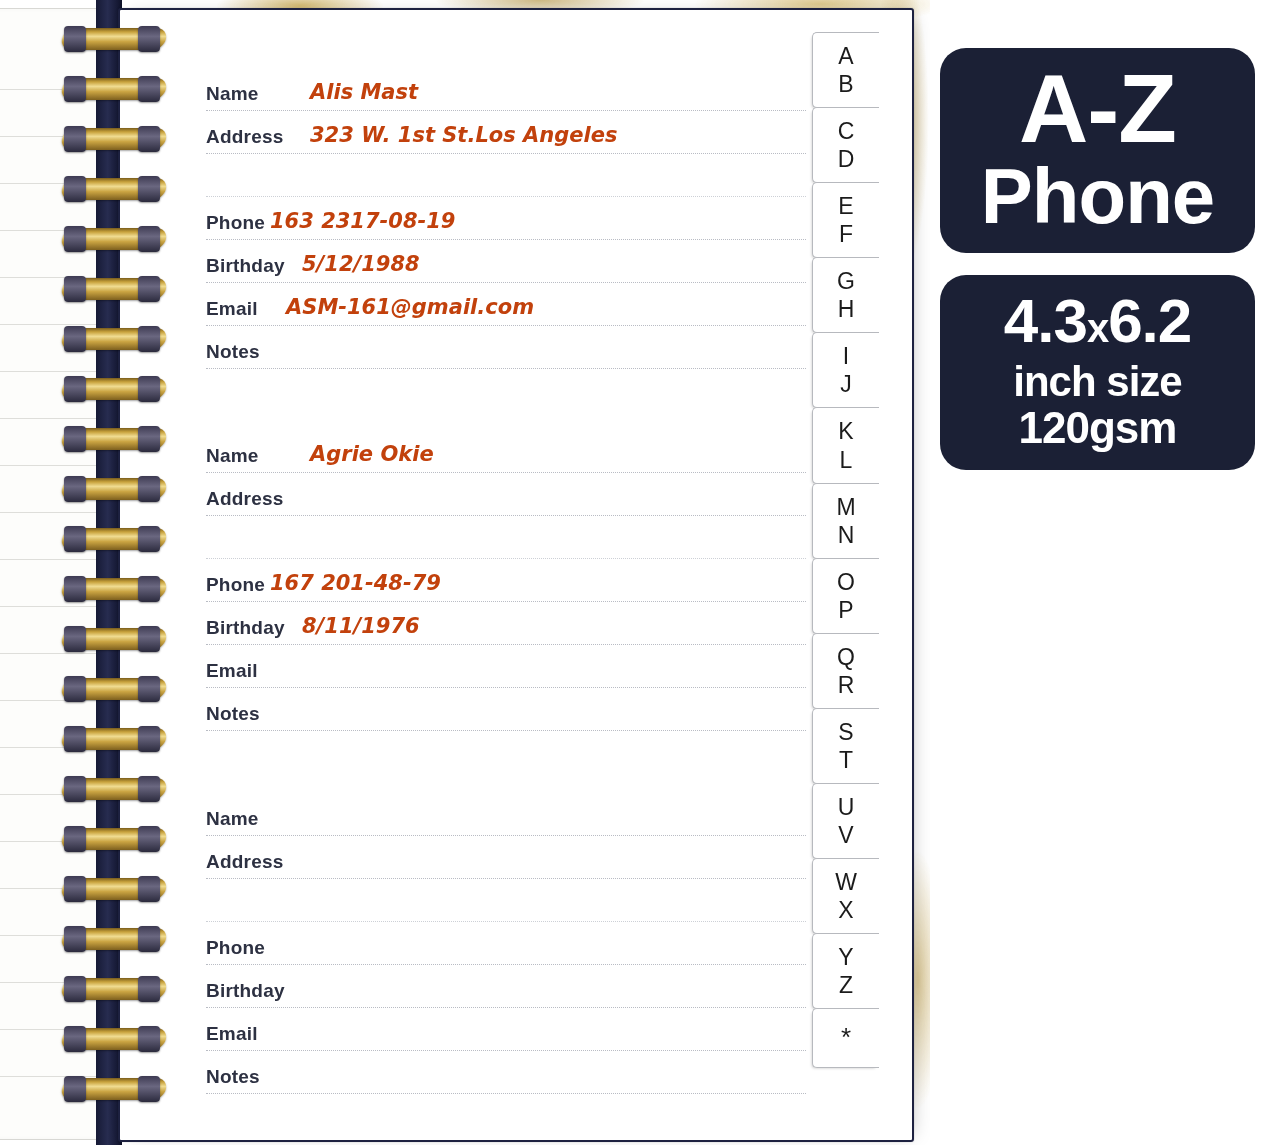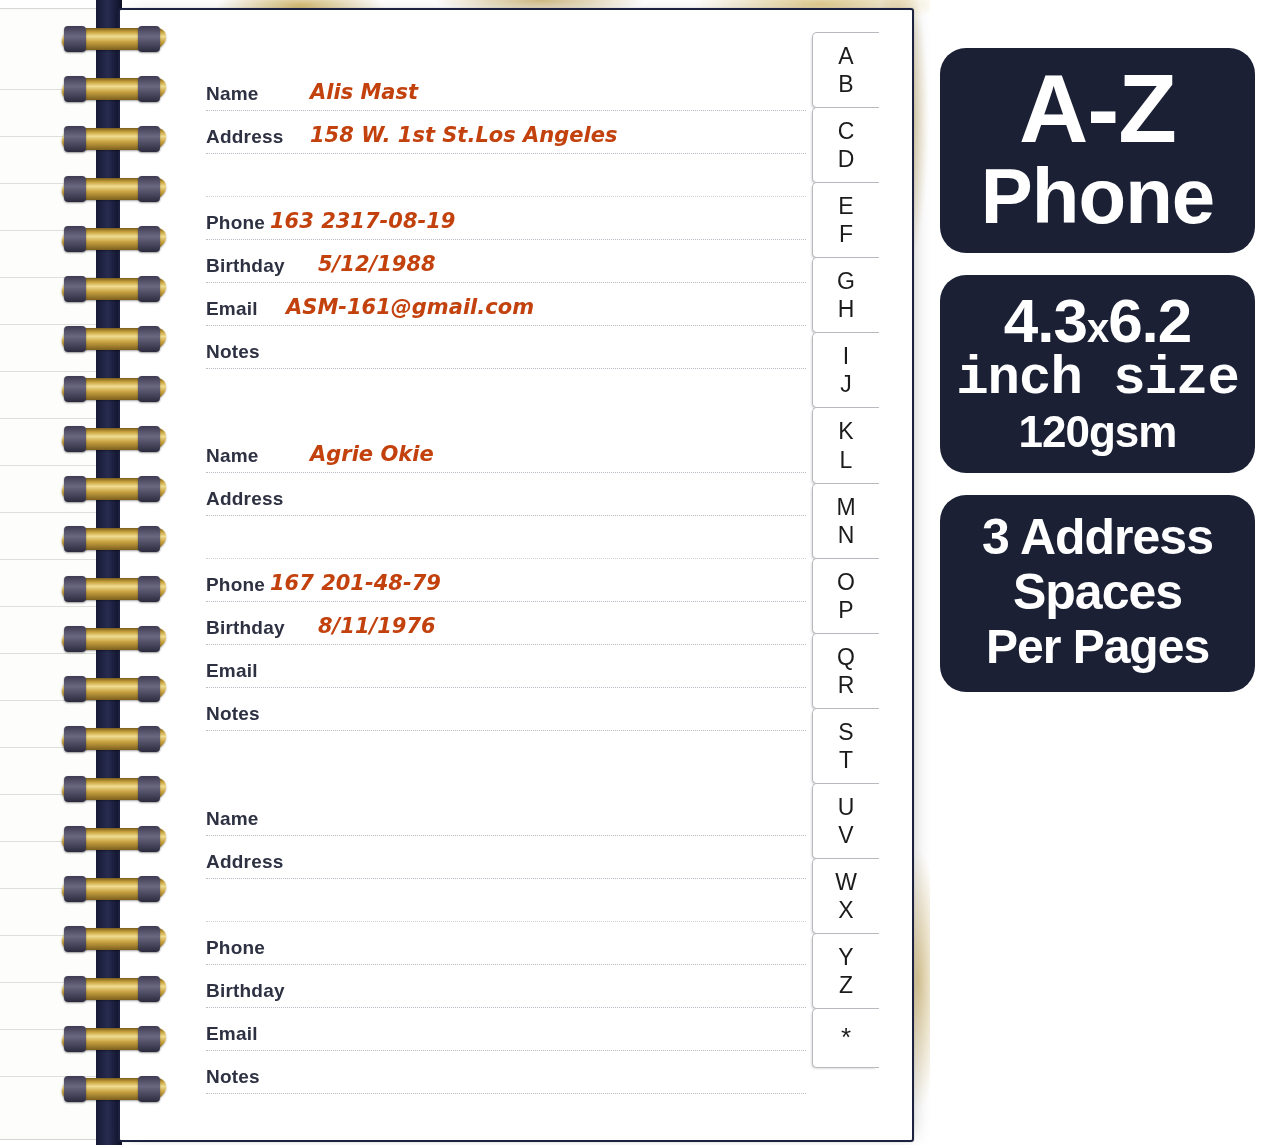--- a/index.html
+++ b/index.html
@@ -150,21 +150,21 @@
     position: absolute;
     left: 0; right: 0; bottom: 0;
     border-bottom: 1px dotted #b9bcc4;
   }
   .field.blank-line { height: 43px; }
   .field.blank-line .rule { border-bottom: 1px dotted #cdd0d6; }
 
   .v-name    { left: 104px; }
   .v-address { left: 104px; }
   .v-phone   { left: 64px; }
-  .v-birth   { left: 112px; }
+  .v-birth   { left: 96px; }
   .v-email   { left: 80px; }
 
   
   .tabs {
     position: absolute;
     right: 34px; top: 22px;
     width: 66px;
     z-index: 8;
   }
   .tab {
@@ -210,21 +210,21 @@
     font-weight: bold;
     line-height: .98;
     letter-spacing: -1px;
   }
   .badge-az .l1 { font-size: 96px; }
   .badge-az .l2 { font-size: 78px; margin-top: 2px; }
 
   .badge-size { padding: 16px 8px 20px; }
   .badge-size .l1 { font-size: 62px; }
   .badge-size .l1 .x { font-size: 40px; }
-  .badge-size .l2 { font-size: 54px; margin-top: 2px; font-family: Liberation Mono, monospace; }
+  .badge-size .l2 { font-size: 42px; margin-top: 10px; }
   .badge-size .l3 { font-size: 44px; margin-top: 4px; }
 
   .badge-spaces { padding: 18px 8px 22px; }
   .badge-spaces .l1 { font-size: 50px; }
   .badge-spaces .l2 { font-size: 50px; margin-top: 6px; }
   .badge-spaces .l3 { font-size: 48px; margin-top: 6px; }
 </style>
 </head>
 <body>
 
@@ -242,21 +242,21 @@
     <div class="page-inner">
 
       <div class="entry" style="top: 58px;">
         <div class="field">
           <span class="label">Name</span>
           <span class="value v-name">Alis Mast</span>
           <span class="rule"></span>
         </div>
         <div class="field">
           <span class="label">Address</span>
-          <span class="value v-address">158 W. 1st St.Los Angeles</span>
+          <span class="value v-address">323 W. 1st St.Los Angeles</span>
           <span class="rule"></span>
         </div>
         <div class="field blank-line">
           <span class="rule"></span>
         </div>
         <div class="field">
           <span class="label">Phone</span>
           <span class="value v-phone">163 2317-08-19</span>
           <span class="rule"></span>
         </div>
@@ -529,19 +529,14 @@
     <div class="big l1">A-Z</div>
     <div class="big l2">Phone</div>
   </div>
 
   <div class="badge badge-size">
     <div class="big l1"><span>4.3</span><span class="x">x</span><span>6.2</span></div>
     <div class="big l2">inch size</div>
     <div class="big l3">120gsm</div>
   </div>
 
-  <div class="badge badge-spaces">
-    <div class="big l1">3 Address</div>
-    <div class="big l2">Spaces</div>
-    <div class="big l3">Per Pages</div>
-  </div>
 
 </div>
 
 </body></html>

